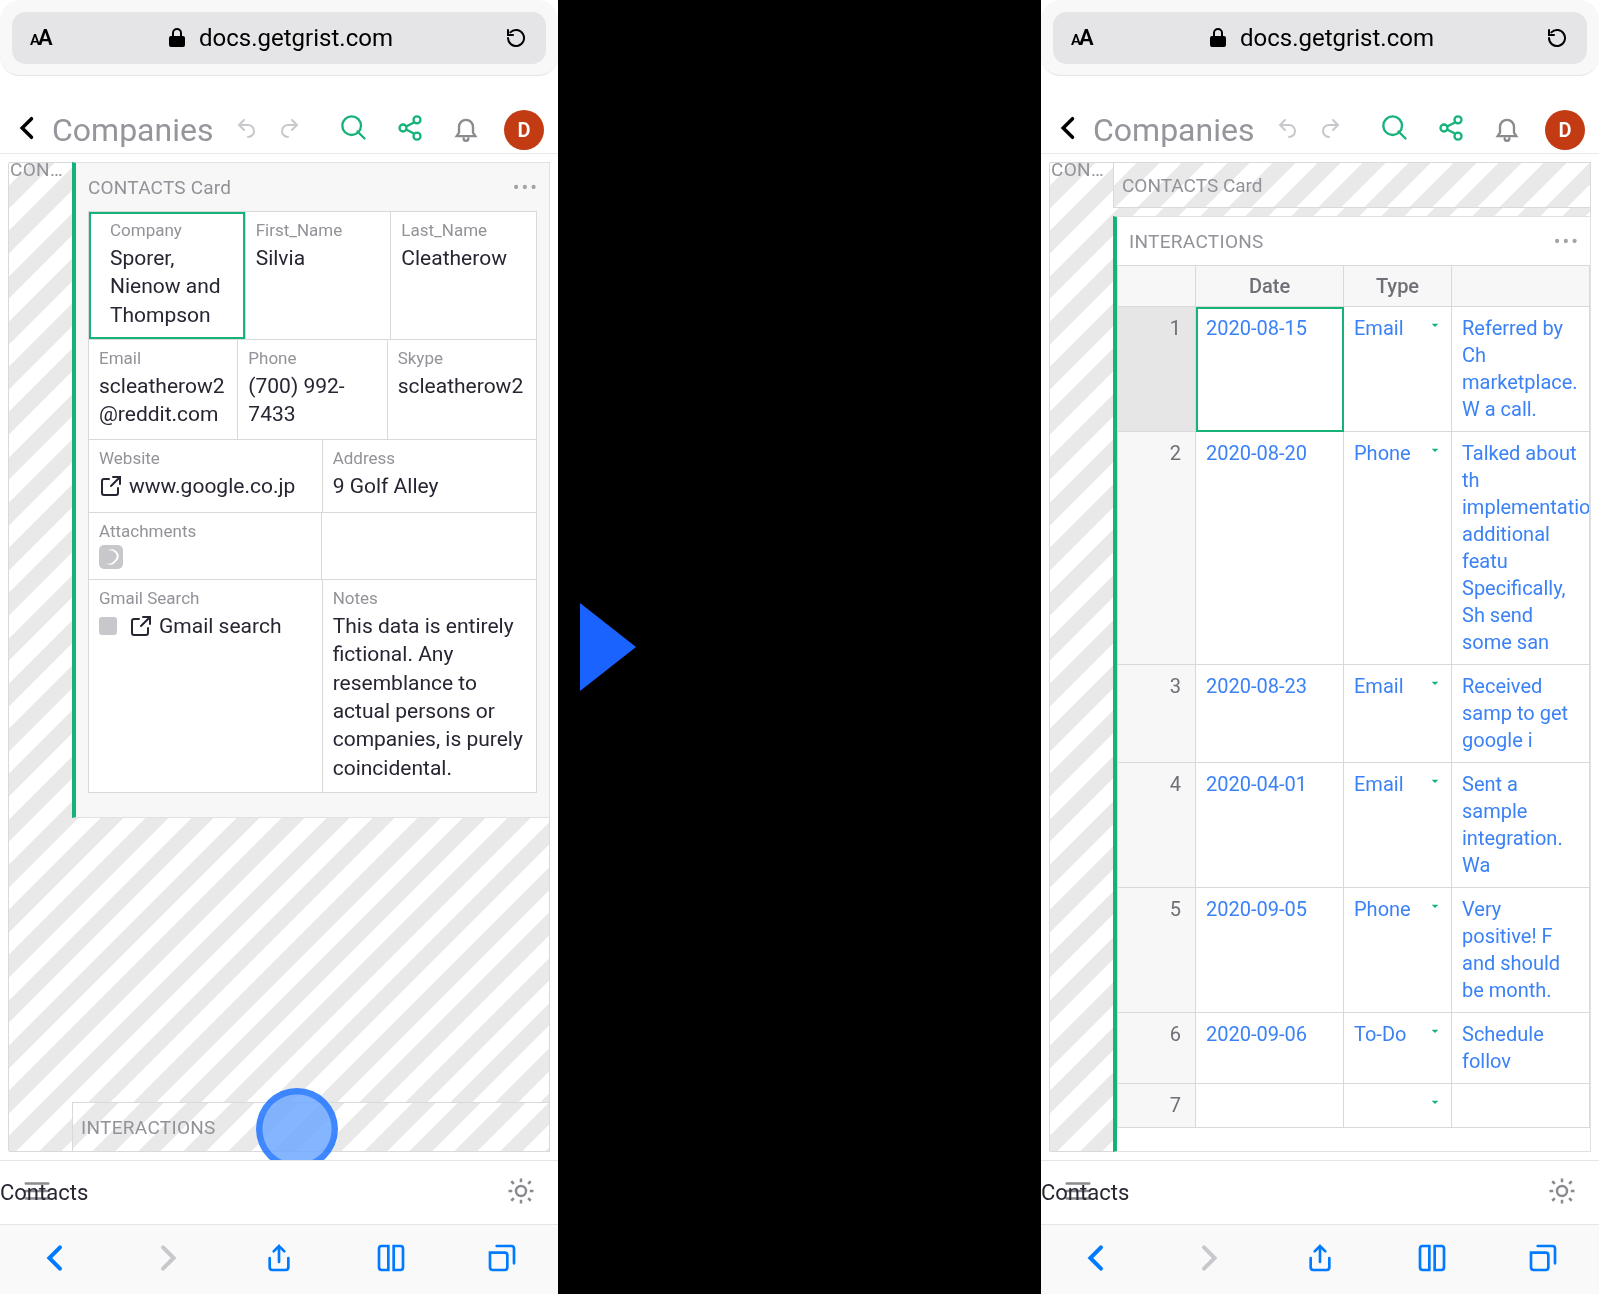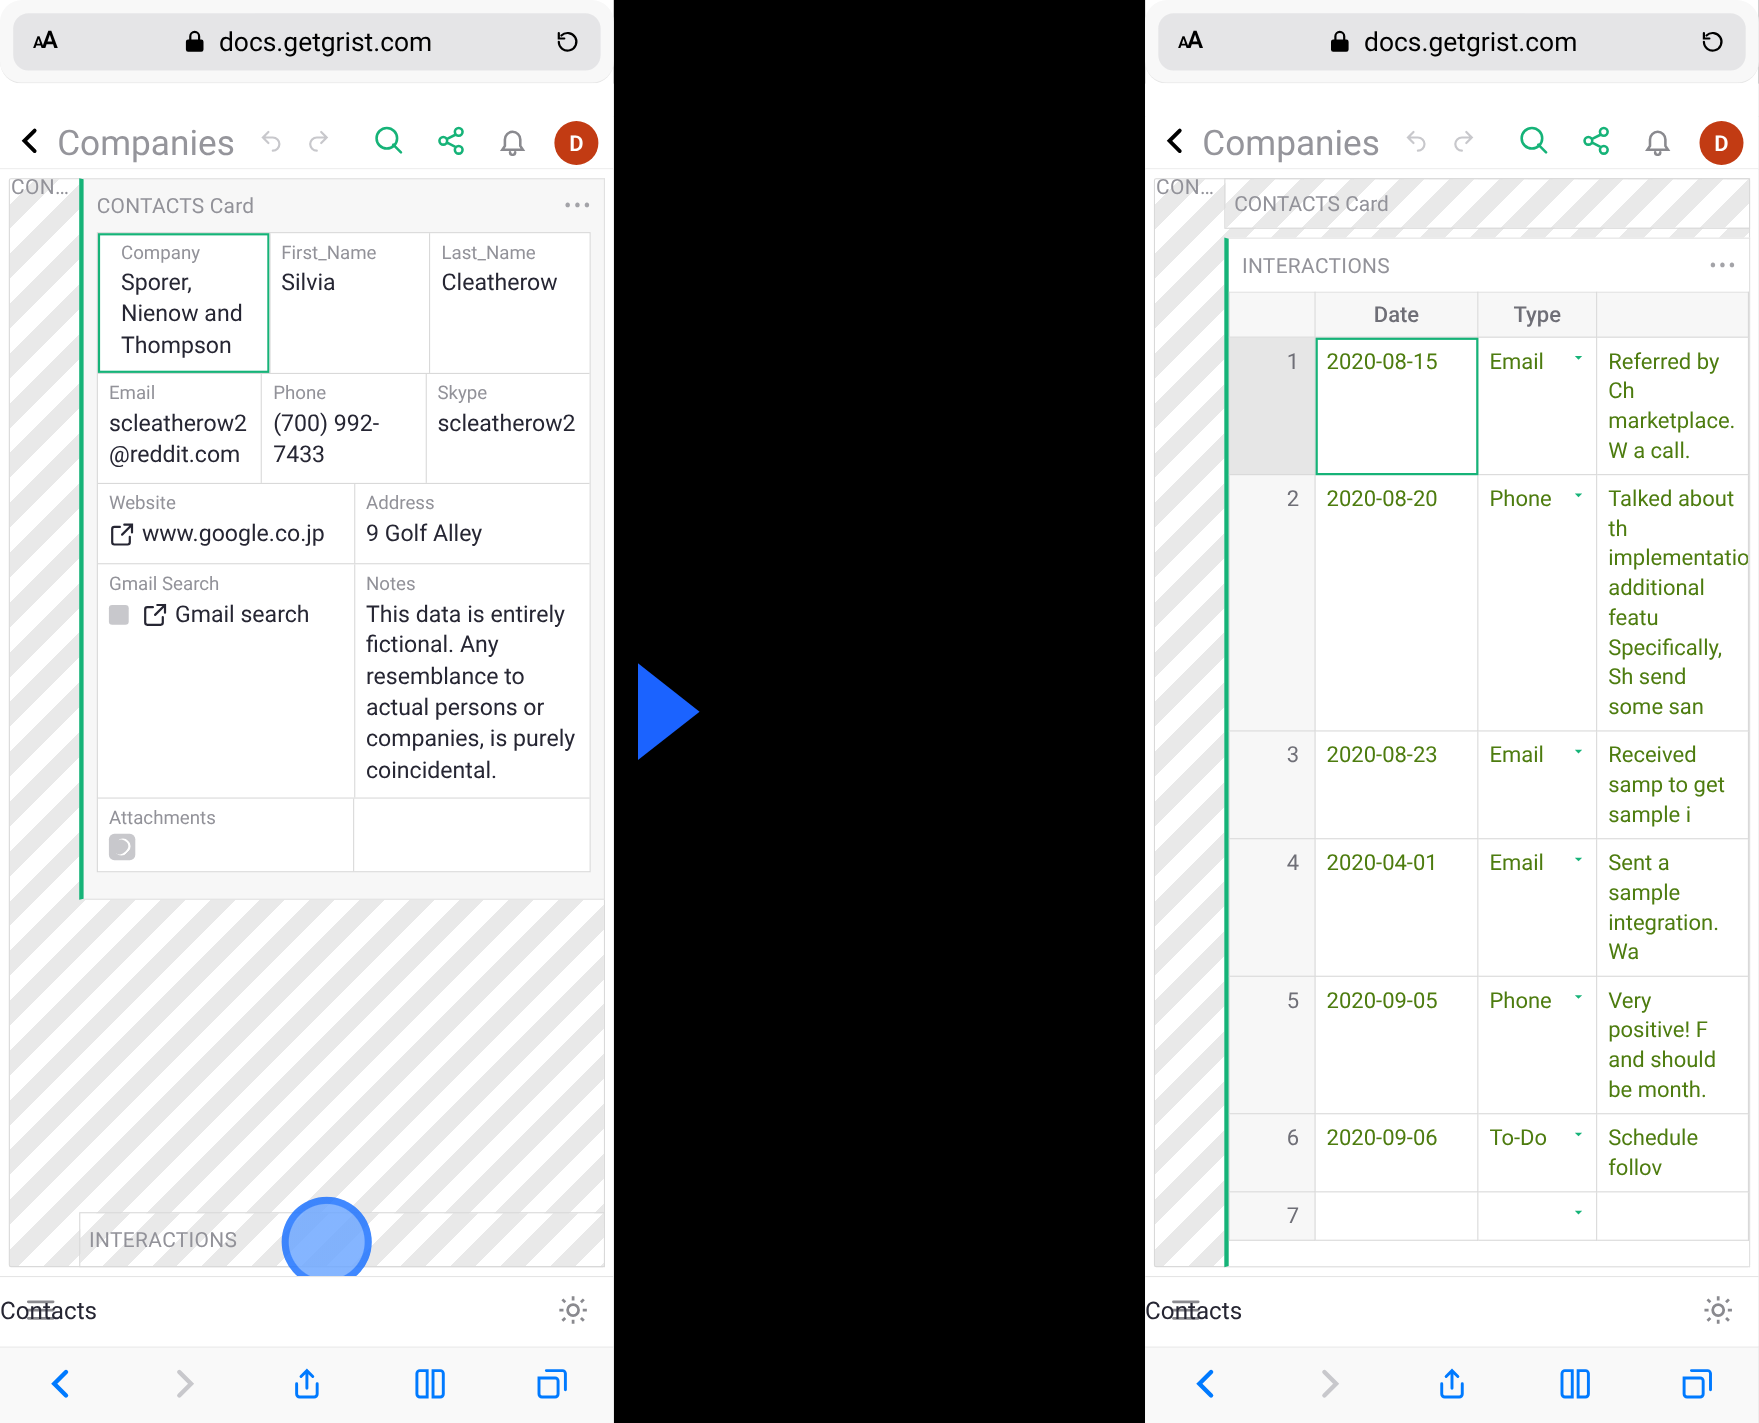--- a/index.html
+++ b/index.html
@@ -245,21 +245,21 @@
     border:1px solid var(--row-border);
     padding:8px 8px;
     text-align:center;
   }
   .tbl th:first-child, .tbl td:first-child {
     width:78px; background:#f7f7f7; color:#6f6f77;
     text-align:right; padding-right:14px;
   }
   .tbl td {
     border:1px solid var(--row-border);
-    font-size:20px; color:#4d7c0f;
+    font-size:20px; color:#3b82f6;
     padding:8px 10px;
     vertical-align:top;
     line-height:1.35;
   }
   .tbl td.selcell {
     outline:2px solid var(--accent);
     outline-offset:-2px;
   }
   .tbl .rownum.sel-row { background:#e6e6e6; }
   .type-cell { position:relative; }
@@ -450,44 +450,44 @@
                   </svg>
                 </span>
               <span>www.google.co.jp</span>
             </div>
           </div>
           <div class="cell">
             <div class="fld">Address</div>
             <div class="val">9 Golf Alley</div>
           </div>
         </div>
+        <div class="row" style="border-top:none">
+          <div class="cell" style="flex:1.1;border-right:1px solid var(--border)">
+            <div class="fld">Attachments</div>
+            <div class="att-thumb"></div>
+          </div>
+          <div class="cell" style="visibility:hidden"></div>
+        </div>
         <div class="row">
           <div class="cell" style="flex:1.1">
             <div class="fld">Gmail Search</div>
             <div class="val linkish">
               <span class="gmail-badge"></span>
               <span class="i24 pop-icon">
                   <svg>
                     <use href="#ic-ext"></use>
                   </svg>
                 </span>
               <span>Gmail search</span>
             </div>
           </div>
           <div class="cell" style="border-bottom:none" rowspan="2">
             <div class="fld">Notes</div>
             <div class="val">This data is entirely fictional. Any resemblance to actual persons or companies, is purely coincidental.</div>
           </div>
-        </div>
-        <div class="row" style="border-top:none">
-          <div class="cell" style="flex:1.1;border-right:1px solid var(--border)">
-            <div class="fld">Attachments</div>
-            <div class="att-thumb"></div>
-          </div>
-          <div class="cell" style="visibility:hidden"></div>
         </div>
       </div>
     </div>
 
     <div class="interactions-bar">
       <span>INTERACTIONS</span>
     </div>
     <div class="tap"></div>
   </div>
 
@@ -607,21 +607,21 @@
                       <use href="#ic-dd"></use>
                     </svg></span></td>
                 <td class="notes-col">Talked about th implementation additional featu Specifically, Sh send some san</td>
               </tr>
               <tr>
                 <td class="rownum ">3</td>
                 <td class="">2020-08-23</td>
                 <td class="type-cell">Email<span class="dd"><svg width="16" height="16">
                       <use href="#ic-dd"></use>
                     </svg></span></td>
-                <td class="notes-col">Received samp to get sample i</td>
+                <td class="notes-col">Received samp to get google i</td>
               </tr>
               <tr>
                 <td class="rownum ">4</td>
                 <td class="">2020-04-01</td>
                 <td class="type-cell">Email<span class="dd"><svg width="16" height="16">
                       <use href="#ic-dd"></use>
                     </svg></span></td>
                 <td class="notes-col">Sent a sample integration. Wa</td>
               </tr>
               <tr>

